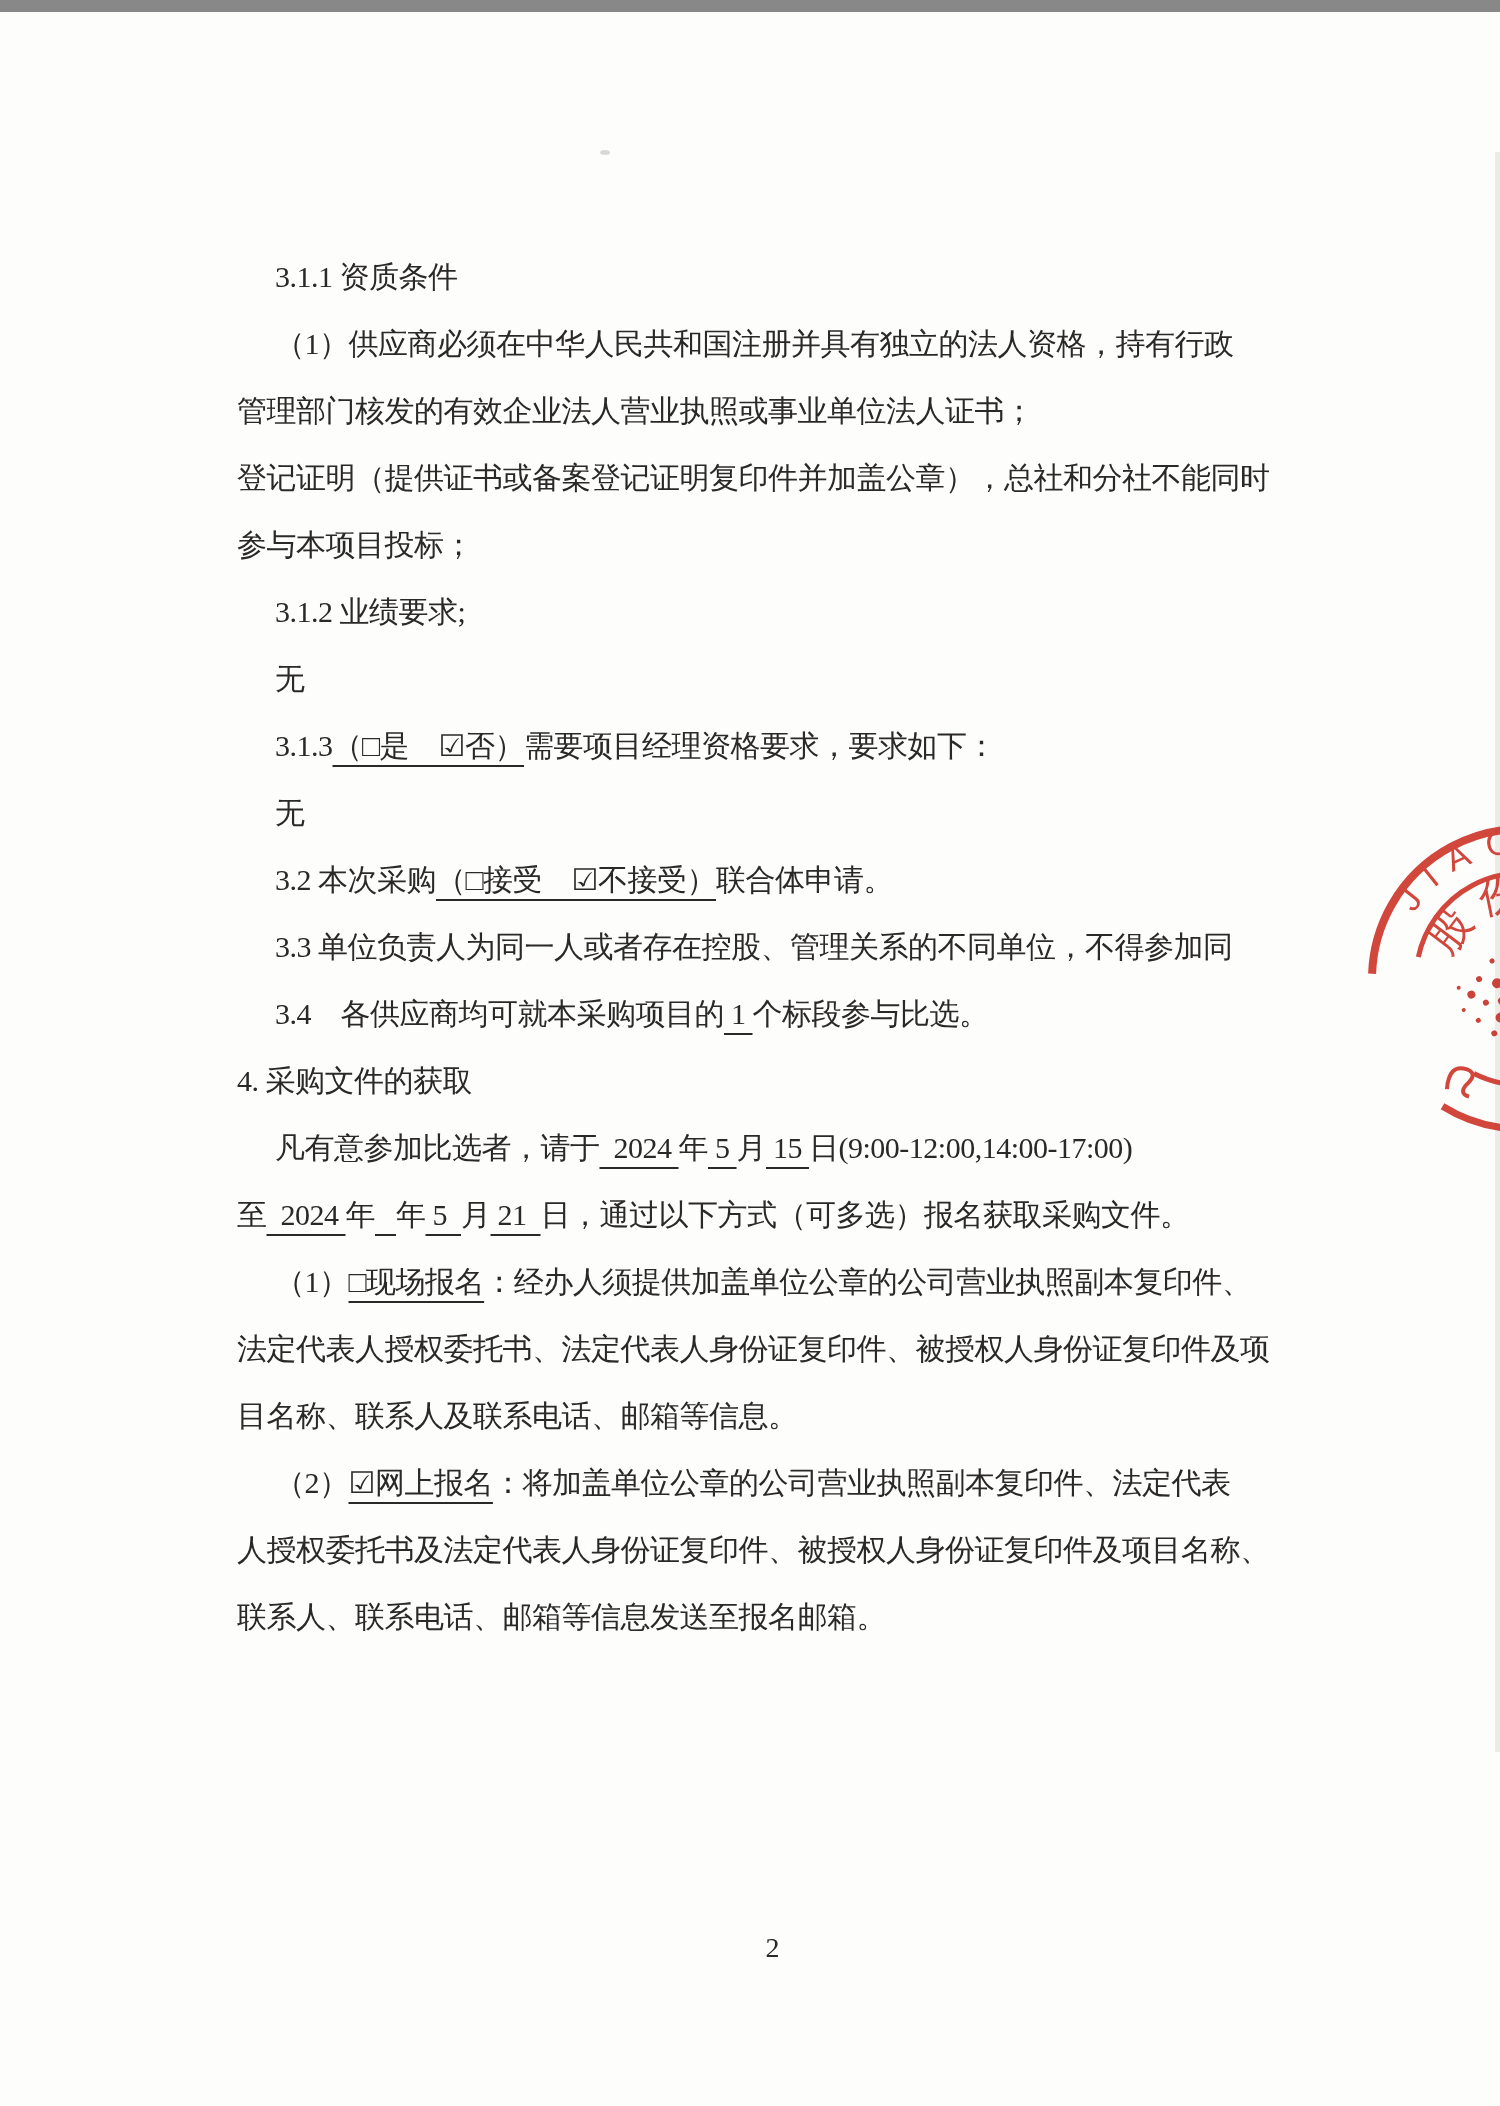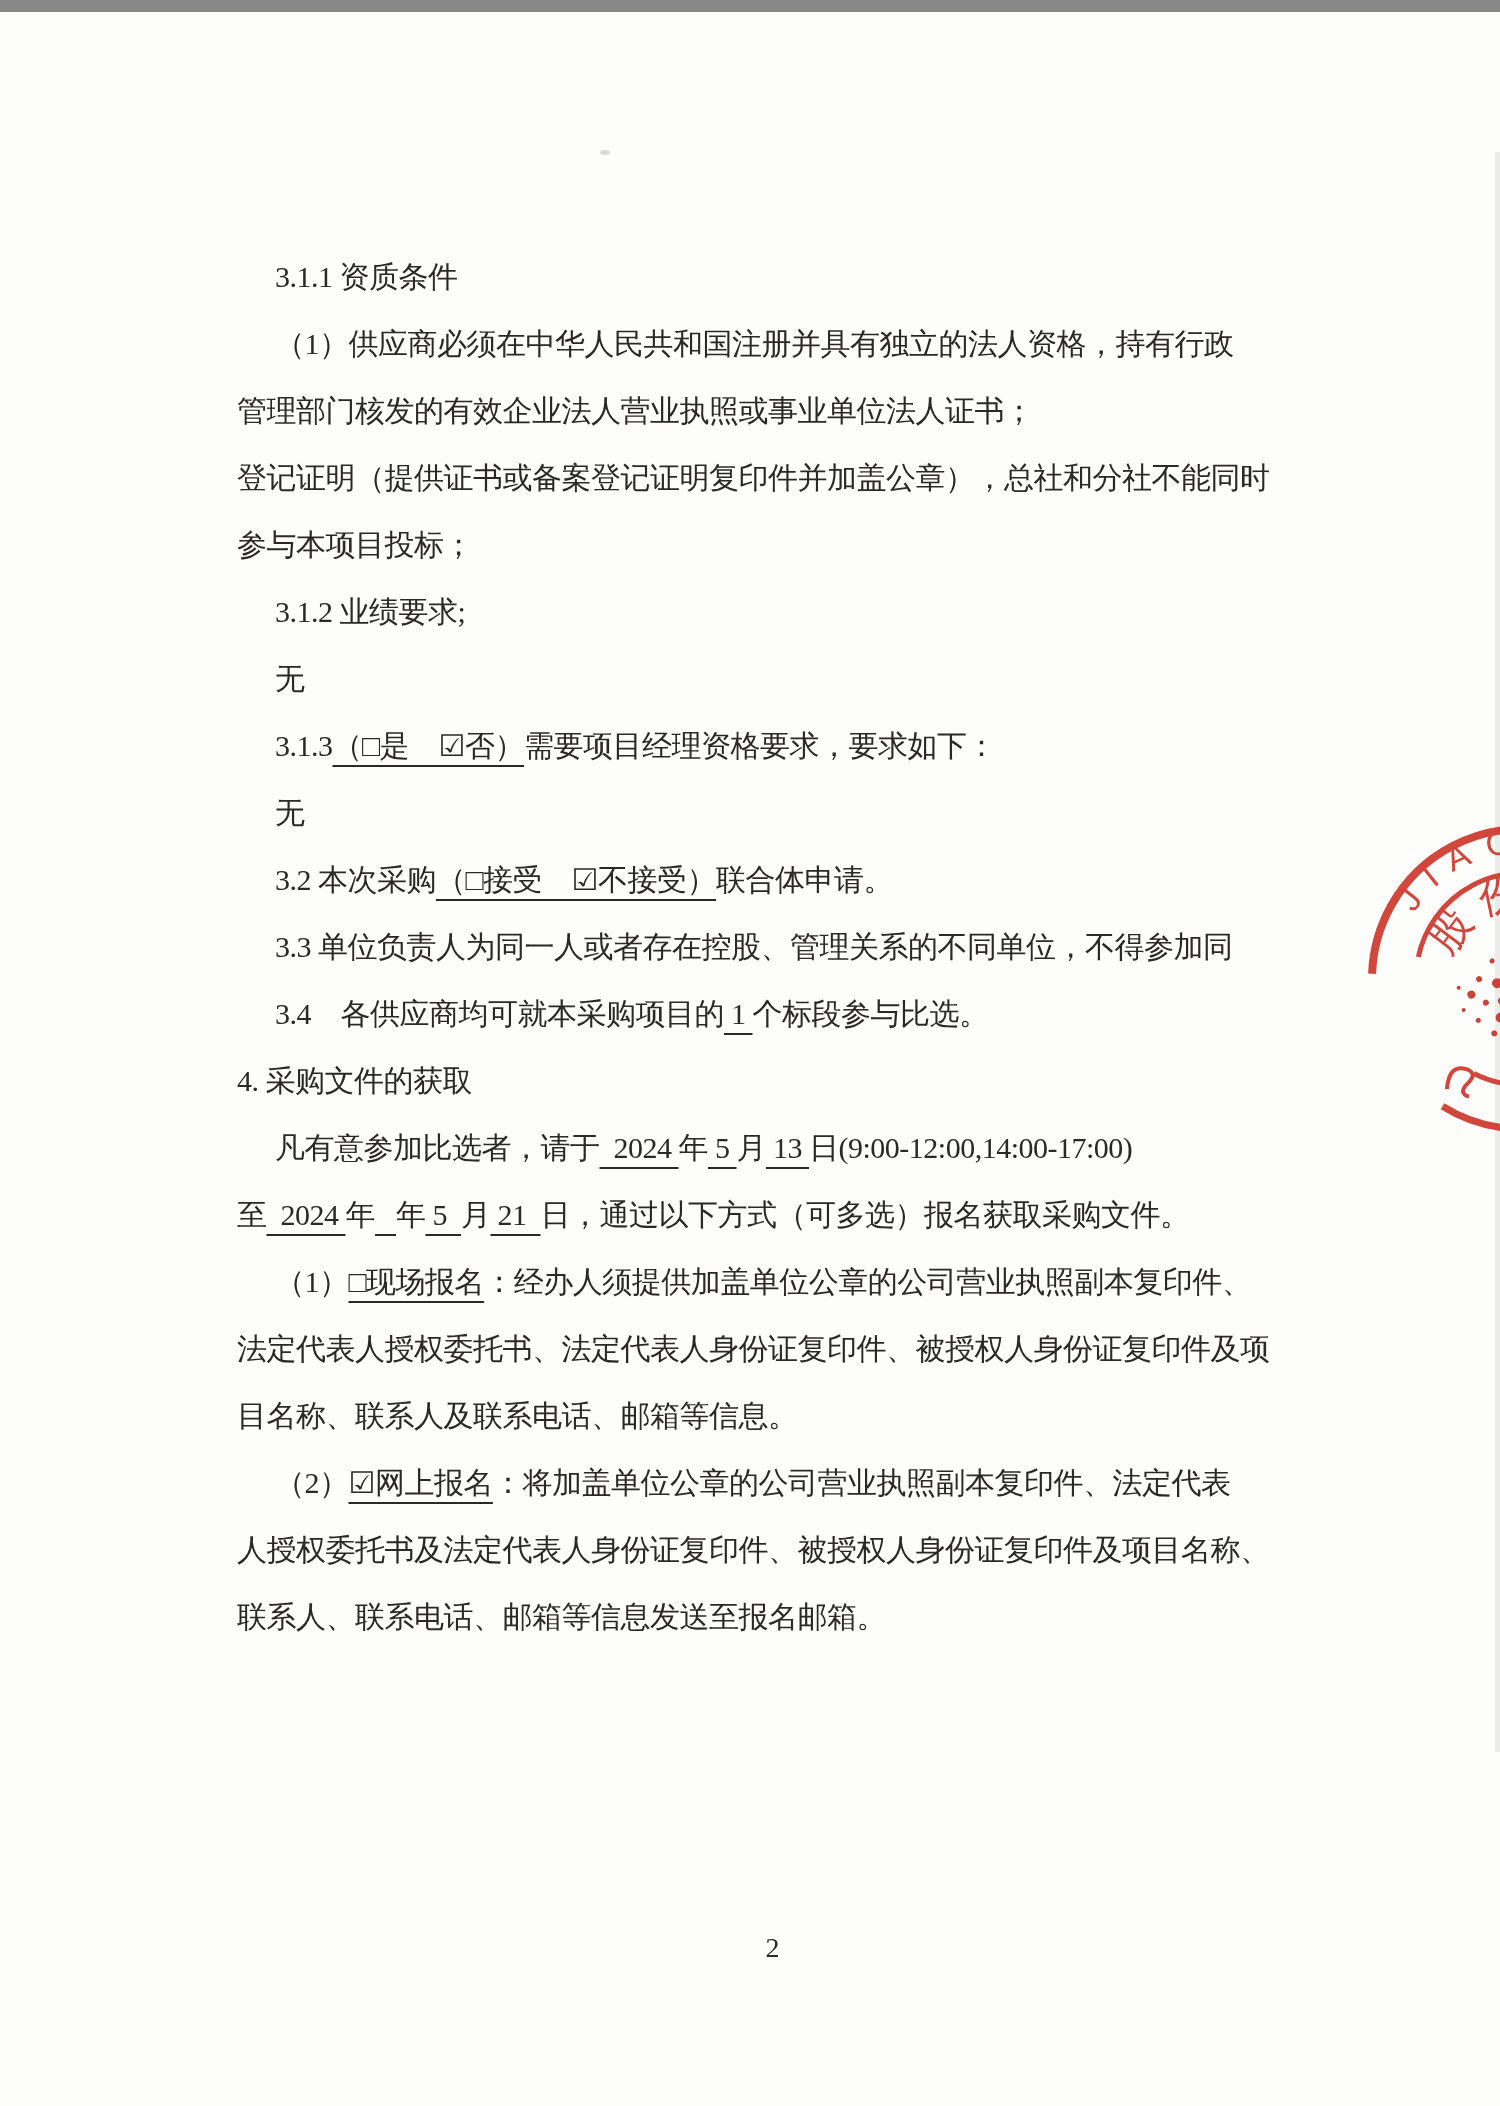--- a/index.html
+++ b/index.html
@@ -73,21 +73,21 @@
       <div class="line"><span>登记证明（提供证书或备案登记证明复印件并加盖公章），总社和分社不能同时</span></div>
       <div class="line"><span>参与本项目投标；</span></div>
       <div class="line ind"><span>3.1.2 业绩要求;</span></div>
       <div class="line ind"><span>无</span></div>
       <div class="line ind"><span>3.1.3</span><span class="u">（□是　☑否）</span><span>需要项目经理资格要求，要求如下：</span></div>
       <div class="line ind"><span>无</span></div>
       <div class="line ind"><span>3.2 本次采购</span><span class="u">（□接受　☑不接受）</span><span>联合体申请。</span></div>
       <div class="line ind"><span>3.3 单位负责人为同一人或者存在控股、管理关系的不同单位，不得参加同</span></div>
       <div class="line ind"><span>3.4　各供应商均可就本采购项目的</span><span class="u"> 1 </span><span>个标段参与比选。</span></div>
       <div class="line bold"><span>4. 采购文件的获取</span></div>
-      <div class="line ind"><span>凡有意参加比选者，请于</span><span class="u">  2024 </span><span>年</span><span class="u"> 5 </span><span>月</span><span class="u"> 13 </span><span>日(9:00-12:00,14:00-17:00)</span></div>
+      <div class="line ind"><span>凡有意参加比选者，请于</span><span class="u">  2024 </span><span>年</span><span class="u"> 5 </span><span>月</span><span class="u"> 15 </span><span>日(9:00-12:00,14:00-17:00)</span></div>
       <div class="line"><span>至</span><span class="u">  2024 </span><span>年</span><span class="u">   </span><span>年</span><span class="u"> 5  </span><span>月</span><span class="u"> 21  </span><span>日，通过以下方式（可多选）报名获取采购文件。</span></div>
       <div class="line ind"><span>（1）</span><span class="u">□现场报名</span><span>：经办人须提供加盖单位公章的公司营业执照副本复印件、</span></div>
       <div class="line"><span>法定代表人授权委托书、法定代表人身份证复印件、被授权人身份证复印件及项</span></div>
       <div class="line"><span>目名称、联系人及联系电话、邮箱等信息。</span></div>
       <div class="line ind"><span>（2）</span><span class="u">☑网上报名</span><span>：将加盖单位公章的公司营业执照副本复印件、法定代表</span></div>
       <div class="line"><span>人授权委托书及法定代表人身份证复印件、被授权人身份证复印件及项目名称、</span></div>
       <div class="line"><span>联系人、联系电话、邮箱等信息发送至报名邮箱。</span></div>
     </div>
 
   <svg class="stamp" viewBox="0 0 340 340">

